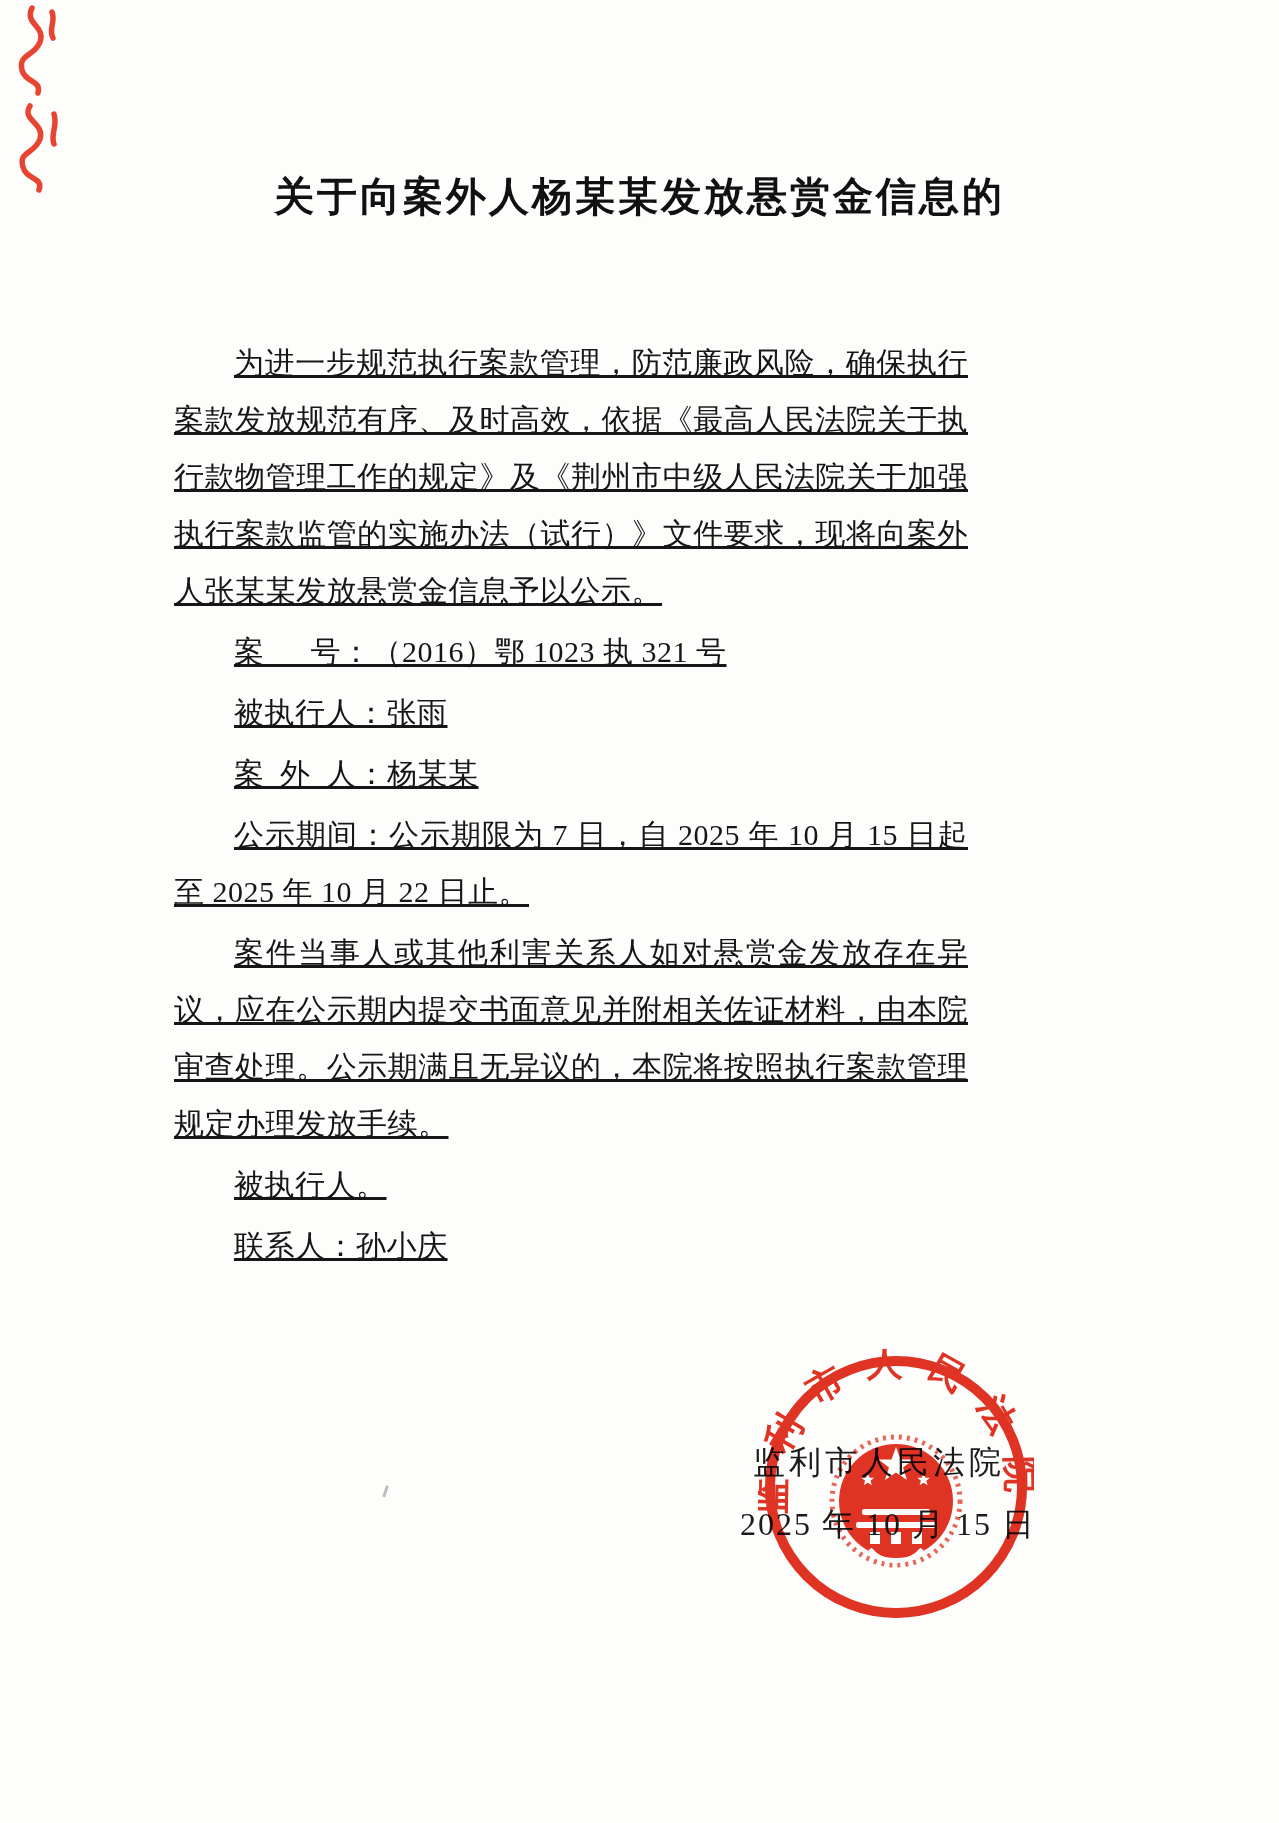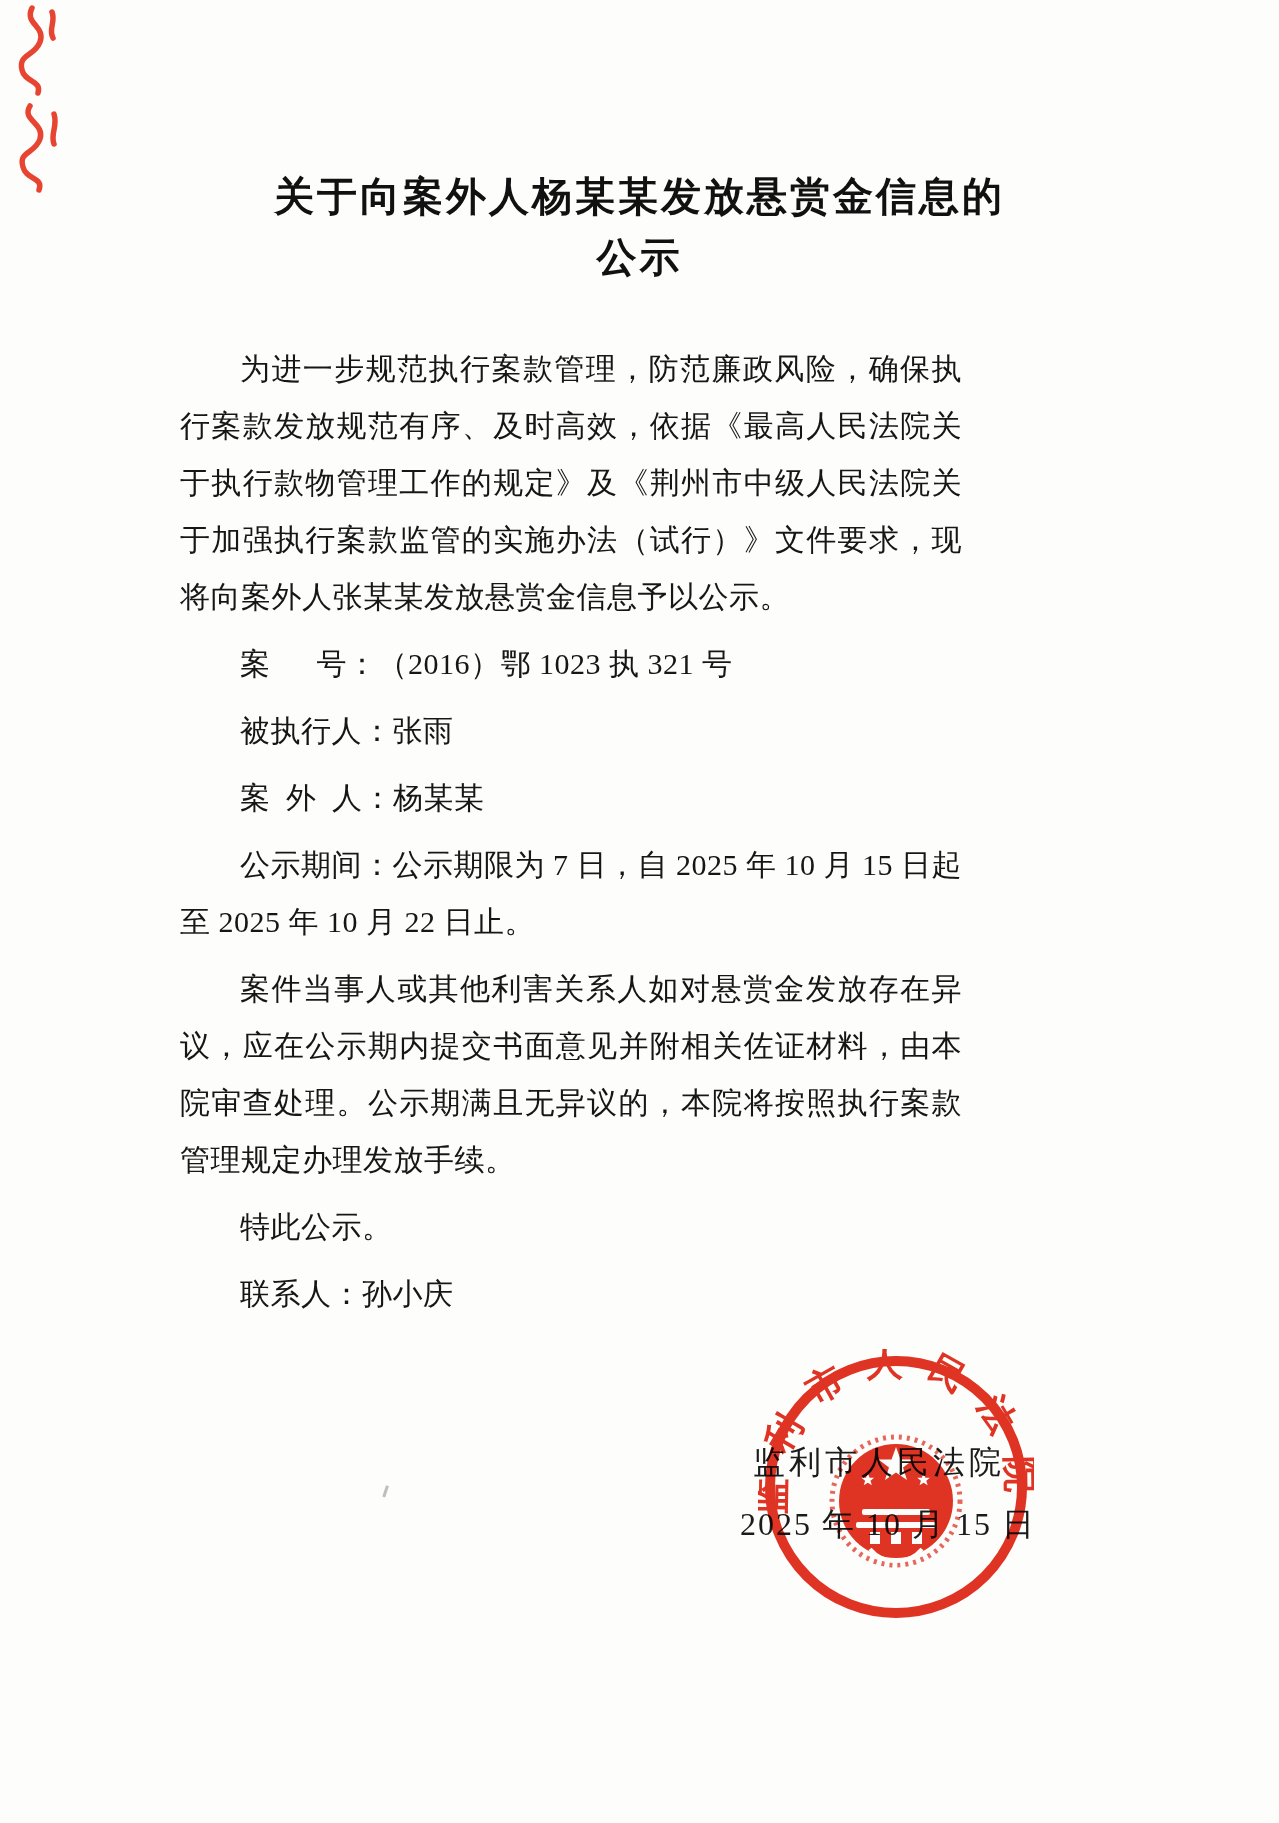--- a/index.html
+++ b/index.html
@@ -27,21 +27,21 @@
   
   .doc-body {
     position:absolute;
     left:170px; top:330px;
     width:802px;
     font-size:30px;
     line-height:57px;
     text-align:justify;
     letter-spacing:0.5px;
   }
-  .doc-body p { margin:10px; }
+  .doc-body p { margin:4px;text-decoration:underline; }
   .indent { text-indent:2em; }
   
   .sig-court {
     position:absolute; left:753px; top:1441px;
     font-size:32px; letter-spacing:4px; color:#1b1b1b;
     white-space:nowrap;
   }
   .sig-date {
     position:absolute; left:740px; top:1503px;
     font-size:32px; letter-spacing:2px; color:#1b1b1b;
@@ -80,31 +80,30 @@
     <g fill="none" stroke="#e5301c" stroke-width="5.5" stroke-linecap="round">
       <path d="M32 6 C24 22 46 24 40 40 C34 55 18 52 22 68 C25 81 42 78 38 91"></path>
       <path d="M52 10 C56 20 48 27 53 36"></path>
       <path d="M30 104 C21 118 45 121 40 137 C35 152 18 149 23 165 C26 178 44 175 39 188"></path>
       <path d="M54 112 C58 124 50 132 54 142"></path>
     </g>
   </svg>
 
   <div class="doc-title">
     <span>关于向案外人杨某某发放悬赏金信息的</span>
-    <span>公示</span>
   </div>
 
   <div class="doc-body">
     <p class="indent">为进一步规范执行案款管理，防范廉政风险，确保执行案款发放规范有序、及时高效，依据《最高人民法院关于执行款物管理工作的规定》及《荆州市中级人民法院关于加强执行案款监管的实施办法（试行）》文件要求，现将向案外人张某某发放悬赏金信息予以公示。</p>
     <p class="indent">案　 号：（2016）鄂 1023 执 321 号</p>
     <p class="indent">被执行人：张雨</p>
     <p class="indent">案 外 人：杨某某</p>
     <p class="indent">公示期间：公示期限为 7 日，自 2025 年 10 月 15 日起至 2025 年 10 月 22 日止。</p>
     <p class="indent">案件当事人或其他利害关系人如对悬赏金发放存在异议，应在公示期内提交书面意见并附相关佐证材料，由本院审查处理。公示期满且无异议的，本院将按照执行案款管理规定办理发放手续。</p>
-    <p class="indent">特此公示。</p>
+    <p class="indent">被执行人。</p>
     <p class="indent">联系人：孙小庆</p>
   </div>
 
   <div class="sig-court">监利市人民法院</div>
   <div class="sig-date">2025 年 10 月 15 日</div>
 
   <svg class="seal-svg" viewBox="0 0 276 276" aria-hidden="true">
 
     <circle cx="138" cy="138" r="126" fill="none" stroke="#df2413" stroke-width="10"></circle>
 

